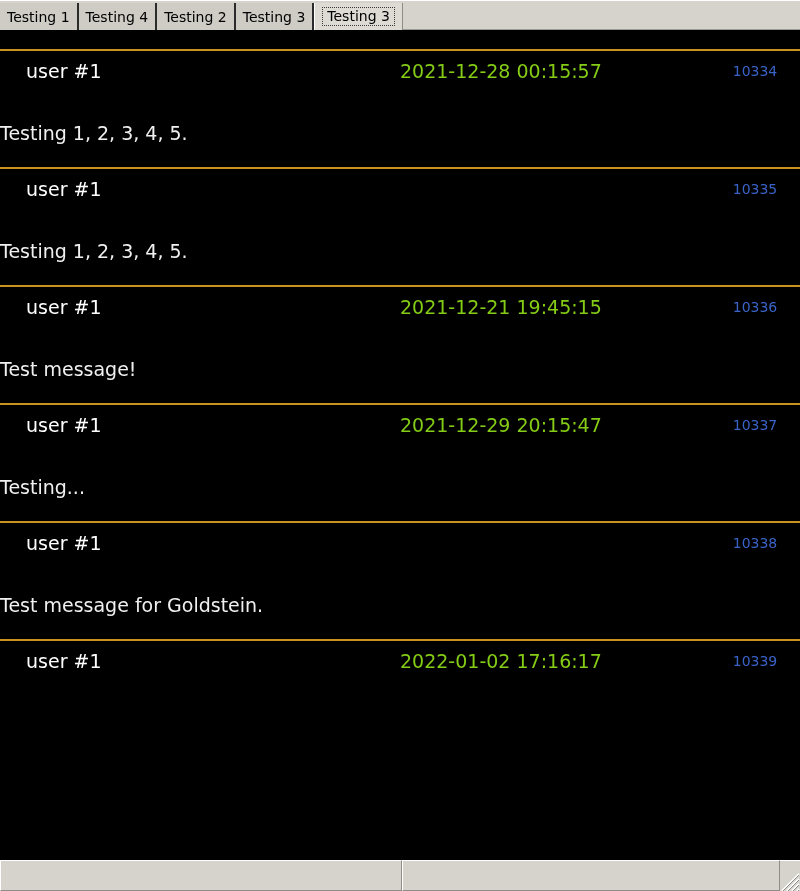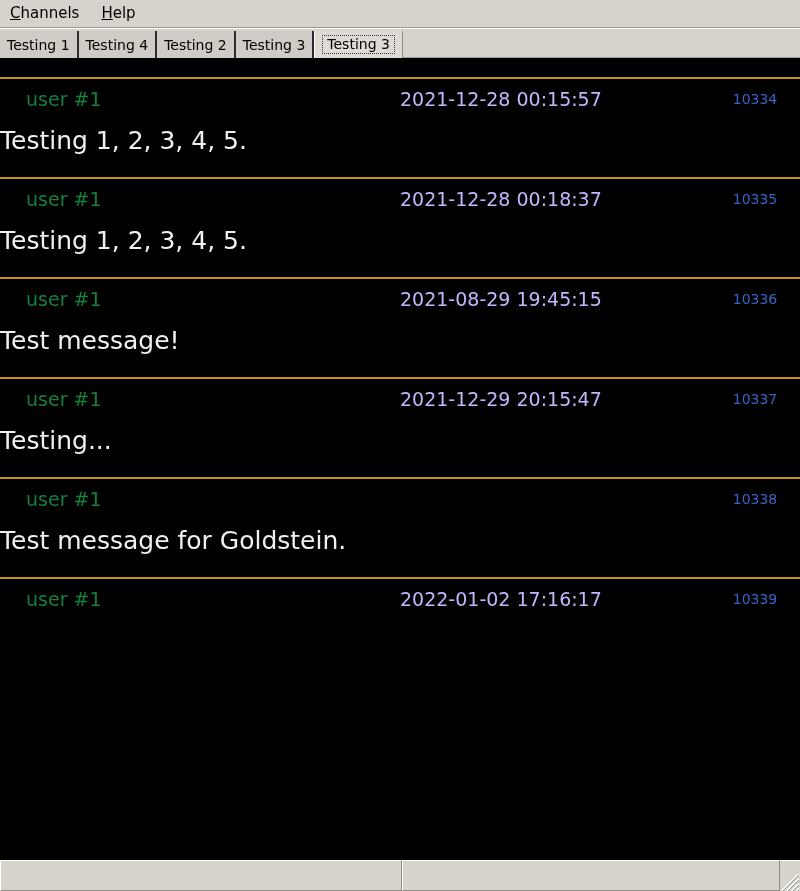--- a/index.html
+++ b/index.html
@@ -115,50 +115,51 @@
     height: 40px;
     display: flex;
     align-items: center;
     position: relative;
     padding: 0;
   }
   .msg-user {
     position: absolute;
     left: 26px;
     font-size: 19px;
-    color: #15803d;
+    color: #ffffff;
     white-space: nowrap;
   }
   .msg-time {
     position: absolute;
     left: 400px;
     font-size: 19px;
-    color: #c4b5fd;
+    color: #84cc16;
     white-space: nowrap;
   }
   .msg-id {
     position: absolute;
     right: 0px;
     width: 90px;
     text-align: center;
     font-size: 14px;
     color: #3a63c8;
     white-space: nowrap;
   }
   .msg-body {
     padding: 0 0 12px 0;
   }
   .msg-line {
-    font-size: 25px;
+    font-size: 19px;
     color: #f0f0f0;
     line-height: 1.0;
     padding: 9px 0 12px 0;
     white-space: pre-wrap;
     word-break: break-all;
     letter-spacing: 0px;
+    margin-top: 24px;
   }
 
   
   .statusbar {
     flex: 0 0 33px;
     height: 33px;
     display: flex;
     align-items: stretch;
     background: #d6d3cd;
     border-top: 2px solid #000000;
@@ -186,24 +187,20 @@
     background: #d6d3cd;
     border-top: 1px solid #ffffff;
     box-sizing: border-box;
   }
 </style>
 </head>
 <body>
 
 <div class="app">
 
-  <div class="menubar">
-    <div class="menu-item"><span class="mnemonic">C</span><span>hannels</span></div>
-    <div class="menu-item"><span class="mnemonic">H</span><span>elp</span></div>
-  </div>
 
   <div class="tabbar">
     <div class="tab">
         <span class="tab-focus">Testing 1</span>
       </div>
     <div class="tab">
         <span class="tab-focus">Testing 4</span>
       </div>
     <div class="tab">
         <span class="tab-focus">Testing 2</span>
@@ -226,32 +223,31 @@
         <span class="msg-id">10334</span>
       </div>
       <div class="msg-body">
         <div class="msg-line">Testing 1, 2, 3, 4, 5.</div>
       </div>
     </div>
 
     <div class="message">
       <div class="msg-header">
         <span class="msg-user">user #1</span>
-        <span class="msg-time">2021-12-28 00:18:37</span>
         <span class="msg-id">10335</span>
       </div>
       <div class="msg-body">
         <div class="msg-line">Testing 1, 2, 3, 4, 5.</div>
       </div>
     </div>
 
     <div class="message">
       <div class="msg-header">
         <span class="msg-user">user #1</span>
-        <span class="msg-time">2021-08-29 19:45:15</span>
+        <span class="msg-time">2021-12-21 19:45:15</span>
         <span class="msg-id">10336</span>
       </div>
       <div class="msg-body">
         <div class="msg-line">Test message!</div>
       </div>
     </div>
 
     <div class="message">
       <div class="msg-header">
         <span class="msg-user">user #1</span>

